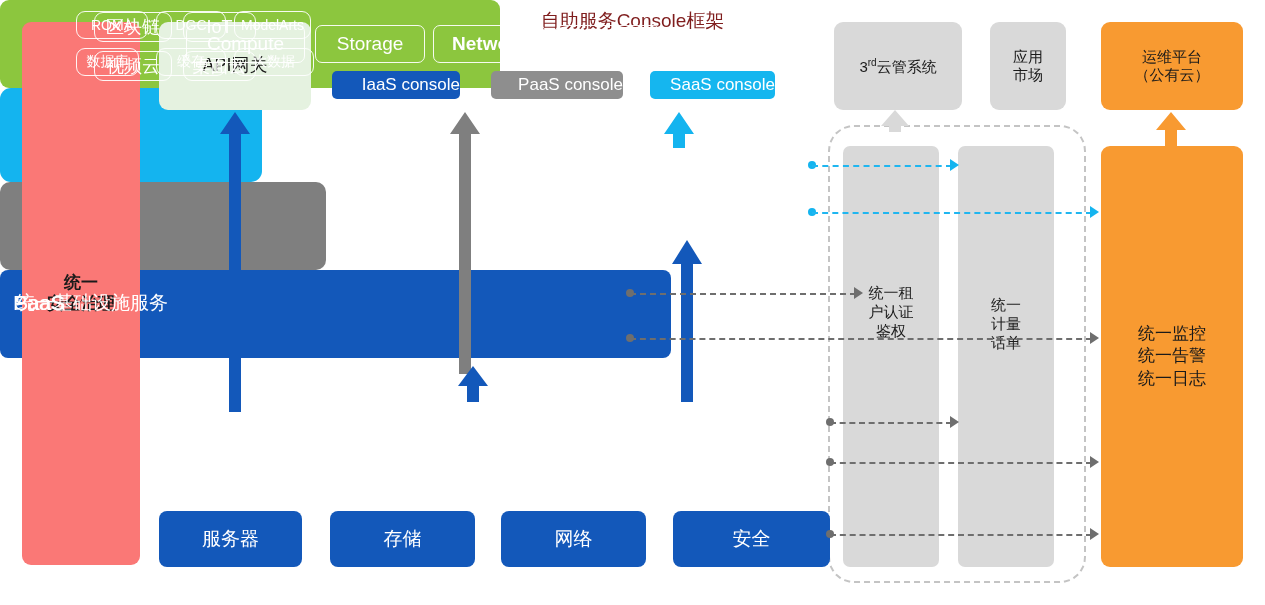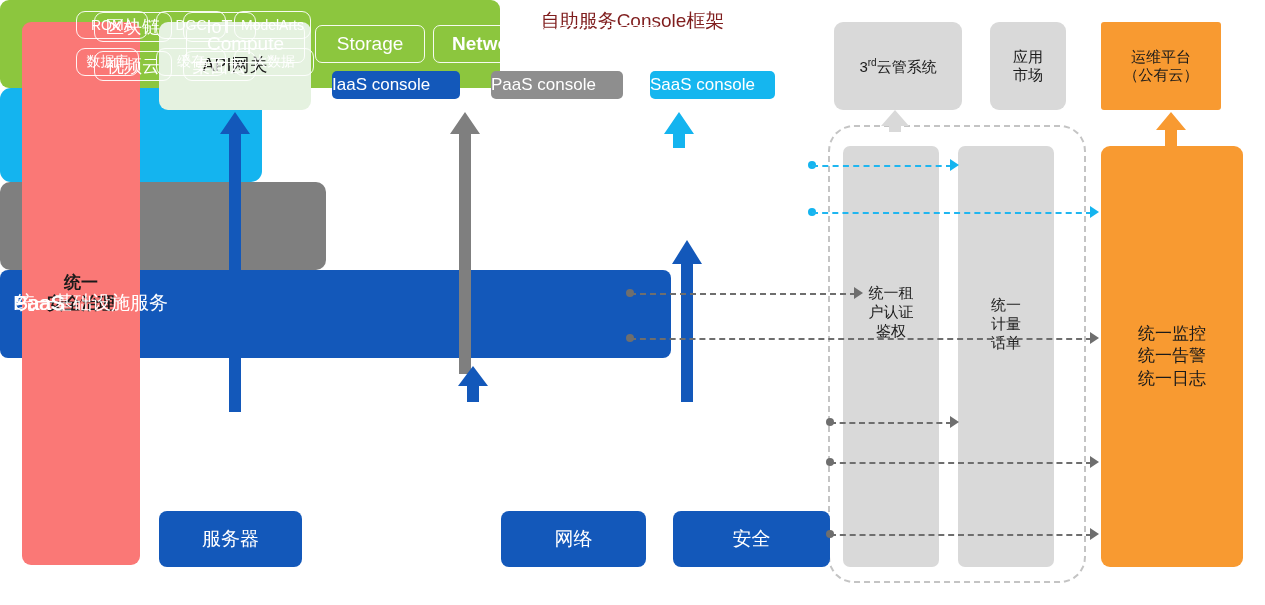--- a/index.html
+++ b/index.html
@@ -9,29 +9,29 @@
 
   
   #sec-gov{left:22px;top:22px;width:118px;height:543px;background:#fa7876;border-radius:9px;color:#1a1a1a;font-size:17px;font-weight:700;}
 
   
   #api-gw{left:159px;top:22px;width:152px;height:88px;background:#e5f2e0;border-radius:9px;color:#1a1a1a;font-size:18px;}
 
   
   #console-frame{left:322px;top:22px;width:500px;height:88px;background:#8cc63e;border-radius:9px;}
   .console-title{position:absolute;left:0;top:8px;width:100%;text-align:center;font-size:19px;color:#7f1d1d;font-weight:400;}
-  .console-chip{position:absolute;top:71px;height:28px;border-radius:5px;color:#fff;font-size:17px;display:flex;align-items:center;justify-content:flex-start;}
+  .console-chip{position:absolute;top:71px;height:28px;border-radius:5px;color:#fff;font-size:17px;display:flex;align-items:center;justify-content:flex-end;}
   #chip-iaas{left:332px;width:128px;background:#1358ba;}
   #chip-paas{left:491px;width:132px;background:#8e8e8e;}
   #chip-saas{left:650px;width:125px;background:#15b6ef;}
 
   
   #third-cloud{left:834px;top:22px;width:128px;height:88px;background:#d9d9d9;border-radius:9px;color:#1a1a1a;font-size:15px;}
   #app-market{left:990px;top:22px;width:76px;height:88px;background:#d9d9d9;border-radius:9px;color:#1a1a1a;font-size:15px;}
-  #ops-platform{left:1101px;top:22px;width:120px;height:88px;background:#f89a31;border-radius:3px;color:#1a1a1a;font-size:15px;}
+  #ops-platform{left:1101px;top:22px;width:142px;height:88px;background:#f89a31;border-radius:9px;color:#1a1a1a;font-size:15px;}
 
   
   #saas{left:551px;top:146px;width:262px;height:94px;background:#14b4ef;border-radius:11px;}
   #saas .layer-label{position:absolute;left:14px;top:50%;transform:translateY(-50%);color:#fff;font-size:21px;}
   .svc{position:absolute;box-sizing:border-box;display:flex;align-items:center;justify-content:center;border:1.6px solid rgba(255,255,255,.92);border-radius:9px;color:#fff;font-size:18px;}
   #saas .svc{height:30px;}
   #s-blockchain{left:94px;top:12px;width:78px;}
   #s-iot{left:183px;top:12px;width:73px;}
   #s-video{left:94px;top:51px;width:78px;}
   #s-desktop{left:183px;top:51px;width:73px;}
@@ -206,20 +206,23 @@
         <span>Network</span>
       </div>
     <div class="svc" id="i-cce">
         <span>CCE</span>
       </div>
   </div>
 
   <div class="resbox" id="r-server">
       <span>服务器</span>
     </div>
+  <div class="resbox" id="r-storage">
+      <span>存储</span>
+    </div>
   <div class="resbox" id="r-network">
       <span>网络</span>
     </div>
   <div class="resbox" id="r-security">
       <span>安全</span>
     </div>
 
   <svg class="arrow" style="left:220px;top:112px;" width="40" height="300">
     <polygon points="15,0 30,22 21,22 21,300 9,300 9,22 0,22" fill="#1358ba"></polygon>
   </svg>

